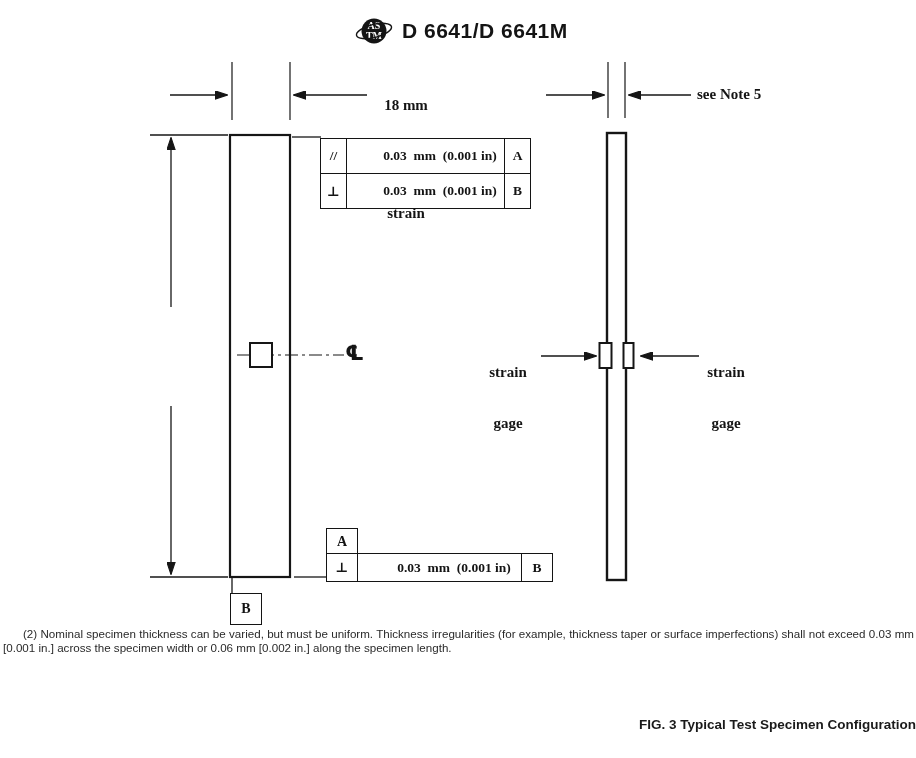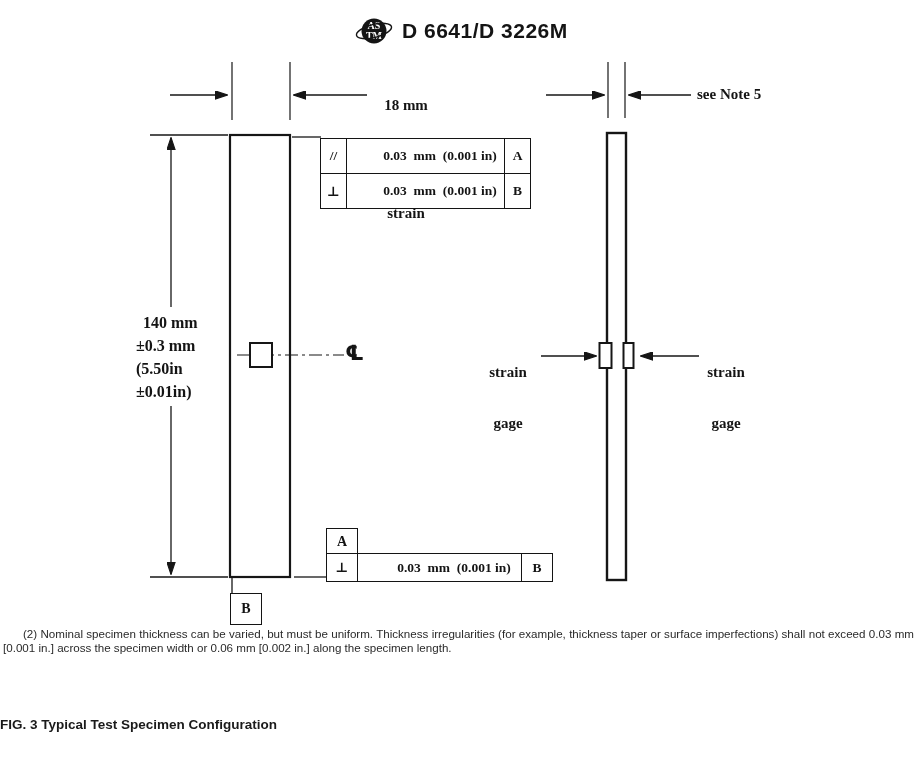--- a/index.html
+++ b/index.html
@@ -24,39 +24,39 @@
   .bframe .fcf-row{height:27px;}
   .bframe .c-sym{width:30px;} .bframe .c-val{width:134px;} .bframe .c-dat{width:30px;}
   .datum-box{border:1.7px solid #141414;background:#fff;display:flex;align-items:center;
              justify-content:center;font-weight:bold;font-size:14px;}
   
   .notes{position:absolute;left:3px;top:627px;width:911px;
          font-family:"Liberation Sans","DejaVu Sans",sans-serif;
          font-size:11.6px;line-height:14.2px;color:#2a2a2a;}
   .notes p{margin:0;text-indent:20px;text-align:justify;}
   .notes .nh{text-indent:20px;text-align:left;}
-  .caption{position:absolute;left:0;top:717px;width:916px;text-align:left;
+  .caption{position:absolute;left:0;top:717px;width:916px;text-align:right;
            font-family:"Liberation Sans","DejaVu Sans",sans-serif;
            font-weight:bold;font-size:13.5px;color:#1a1a1a;}
   svg line,svg path,svg rect{stroke:#161616;}
 </style>
 </head>
 <body>
 
 <div class="page">
 
   <svg class="abs" style="left:355px;top:14px;" width="38" height="36" viewBox="0 0 38 36">
     <g>
       <circle cx="19" cy="17" r="12.5" fill="#141414" stroke="none"></circle>
       <text x="19" y="15" text-anchor="middle" font-family="Liberation Serif,serif" font-size="10" font-weight="bold" fill="#ffffff" stroke="none">AS</text>
       <text x="19" y="25" text-anchor="middle" font-family="Liberation Serif,serif" font-size="10" font-weight="bold" fill="#ffffff" stroke="none">TM</text>
       <ellipse cx="19" cy="17" rx="18" ry="6.5" fill="none" stroke="#141414" stroke-width="1.4" transform="rotate(-14 19 17)"></ellipse>
     </g>
   </svg>
-  <div class="abs doc-title" style="left:402px;top:19px;">D 6641/D 3226M</div>
+  <div class="abs doc-title" style="left:402px;top:19px;">D 6641/D 6641M</div>
 
   <svg class="abs" style="left:0;top:0;" width="916" height="758" viewBox="0 0 916 758">
     <defs>
       <marker id="arr" viewBox="0 0 12 8" refX="11.5" refY="4" markerWidth="13" markerHeight="9" orient="auto" markerUnits="userSpaceOnUse">
         <path d="M0,0 L12,4 L0,8 Z" fill="#161616" stroke="none"></path>
       </marker>
     </defs>
 
     <rect x="230" y="135" width="60" height="442" fill="#ffffff" stroke-width="2.2"></rect>
 
@@ -91,26 +91,20 @@
     <line x1="541" y1="356" x2="596" y2="356" stroke-width="1.3" marker-end="url(#arr)"></line>
     <line x1="699" y1="356" x2="641" y2="356" stroke-width="1.3" marker-end="url(#arr)"></line>
   </svg>
 
   <div class="abs dlabel" style="left:374px;top:60px;width:64px;text-align:center;">
     <div>18 mm</div>
     <div>(0.50 in)</div>
     <div>strain</div>
   </div>
 
-  <div class="abs len-dim" style="left:136px;top:309px;width:72px;">
-    <div style="padding-left:7px;">140 mm</div>
-    <div>±0.3 mm</div>
-    <div>(5.50in</div>
-    <div>±0.01in)</div>
-  </div>
 
   <div class="abs cl-sym" style="left:345px;top:341px;">℄</div>
 
   <div class="abs dlabel" style="left:697px;top:85px;">see Note 5</div>
 
   <div class="abs dlabel" style="left:482px;top:330px;width:52px;text-align:center;line-height:17px;">
     <div>strain</div>
     <div>gage</div>
   </div>
   <div class="abs dlabel" style="left:700px;top:330px;width:52px;text-align:center;line-height:17px;">

